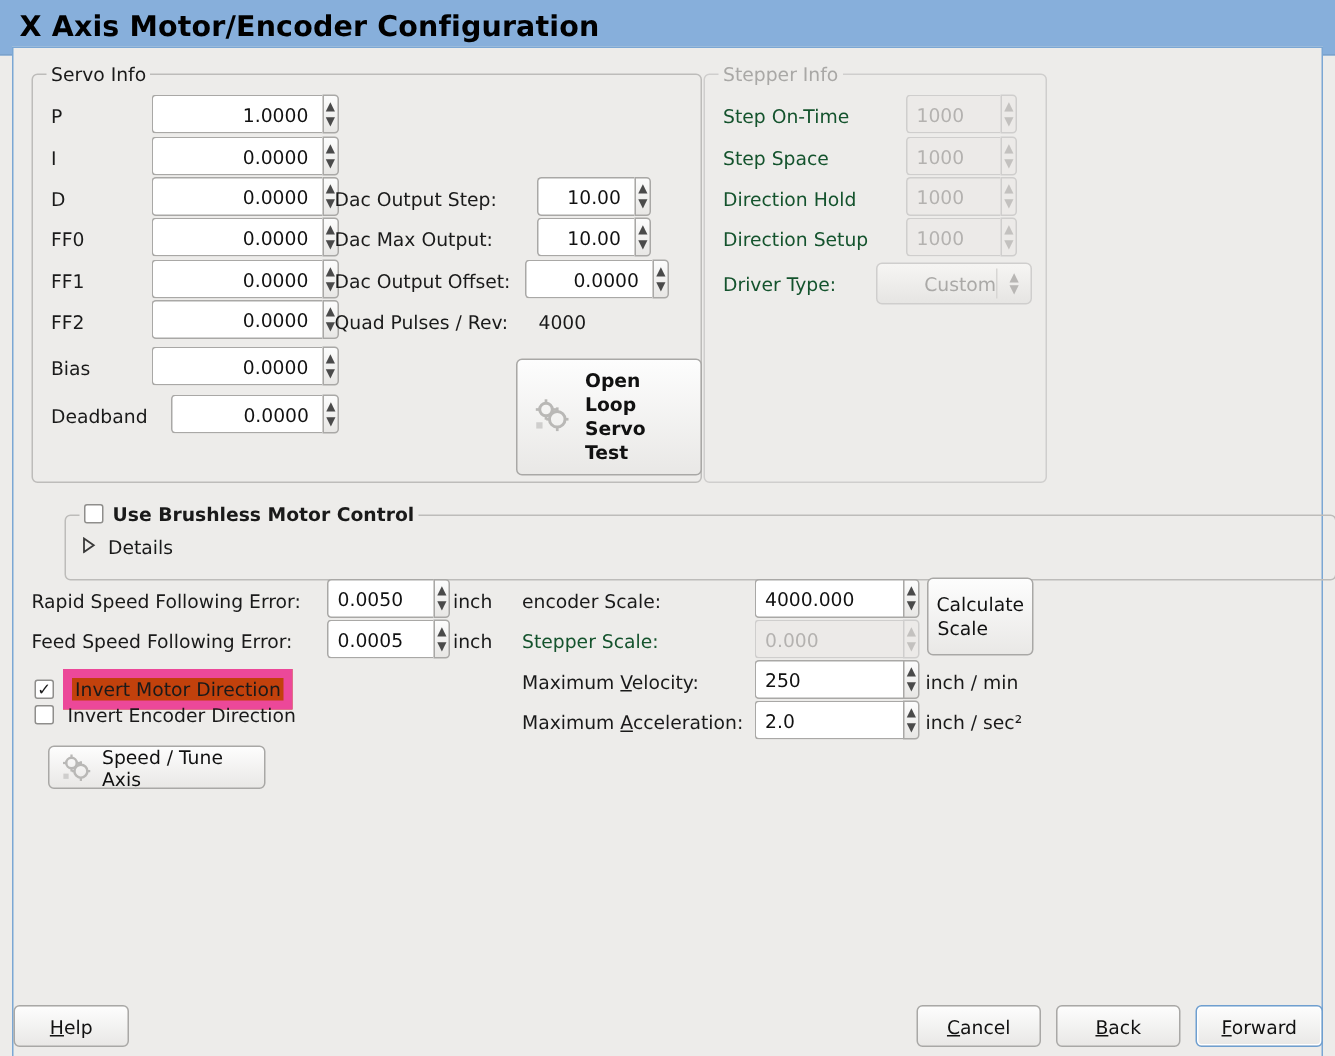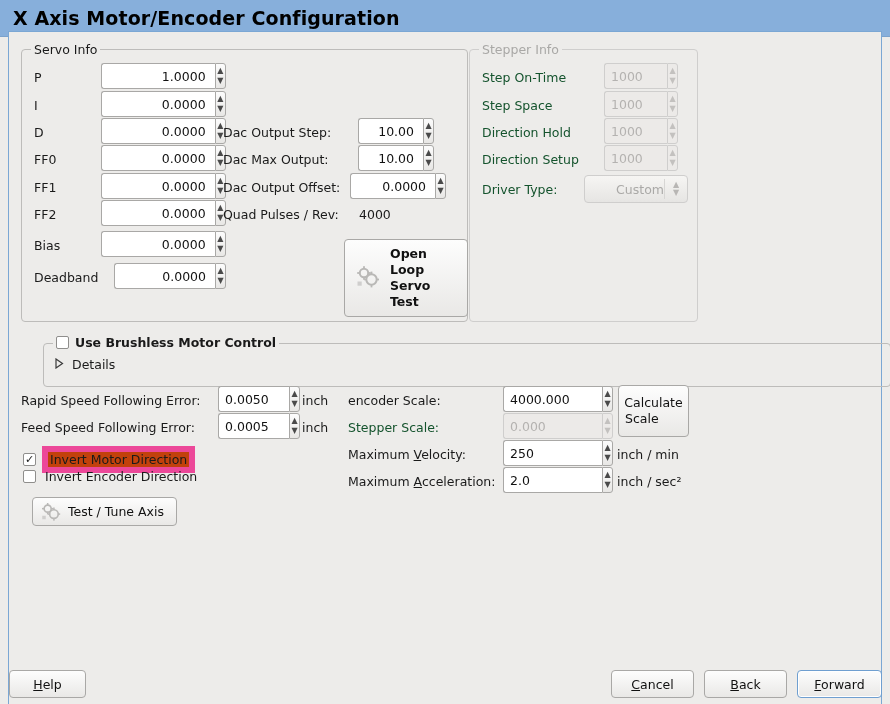--- a/index.html
+++ b/index.html
@@ -395,21 +395,21 @@
           <rect x="15.6" y="6.6" width="1.8" height="2.8"></rect>
           <rect x="15.6" y="19.6" width="1.8" height="2.8"></rect>
           <rect x="9.2" y="13.6" width="2.8" height="1.8"></rect>
           <rect x="21.2" y="13.6" width="2.8" height="1.8"></rect>
         </g>
         <g fill="#cfcecd">
             <rect x="2.5" y="16.5" width="4.2" height="4.2"></rect>
           </g>
       </svg>
     </span>
-    <span>Test / Tune Axis</span>
+    <span>Speed / Tune Axis</span>
   </div>
 
   <span class="lbl" style="left:339px; top:363px;">encoder Scale:</span>
   <div class="spin" style="left:494px; top:354px; width:110px;">
     <input readonly="" value="4000.000" style="">
     <div class="btns">
       <span class="ar">▲</span>
       <span class="ar">▼</span>
     </div>
   </div>

